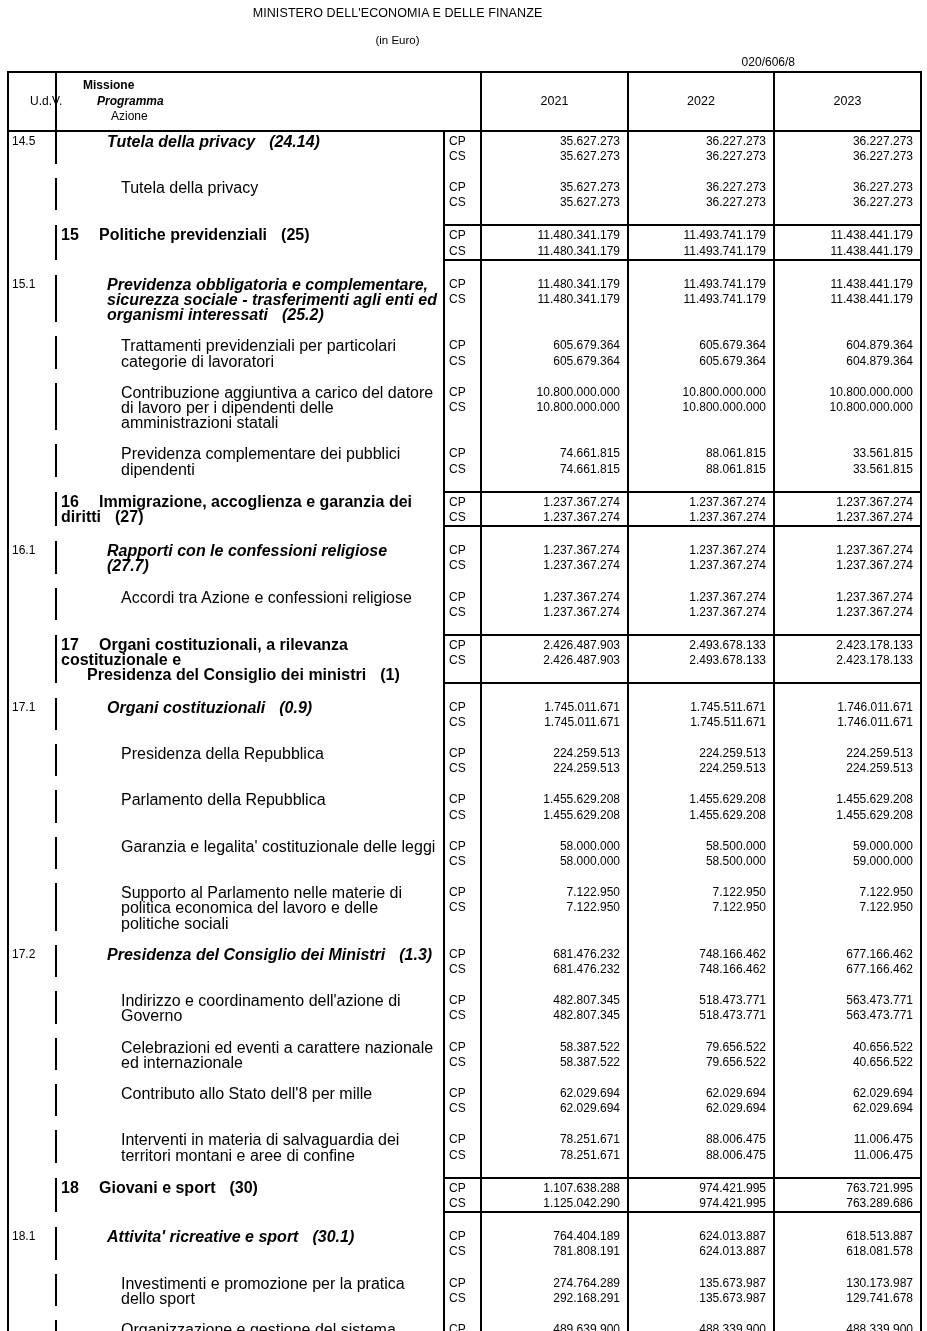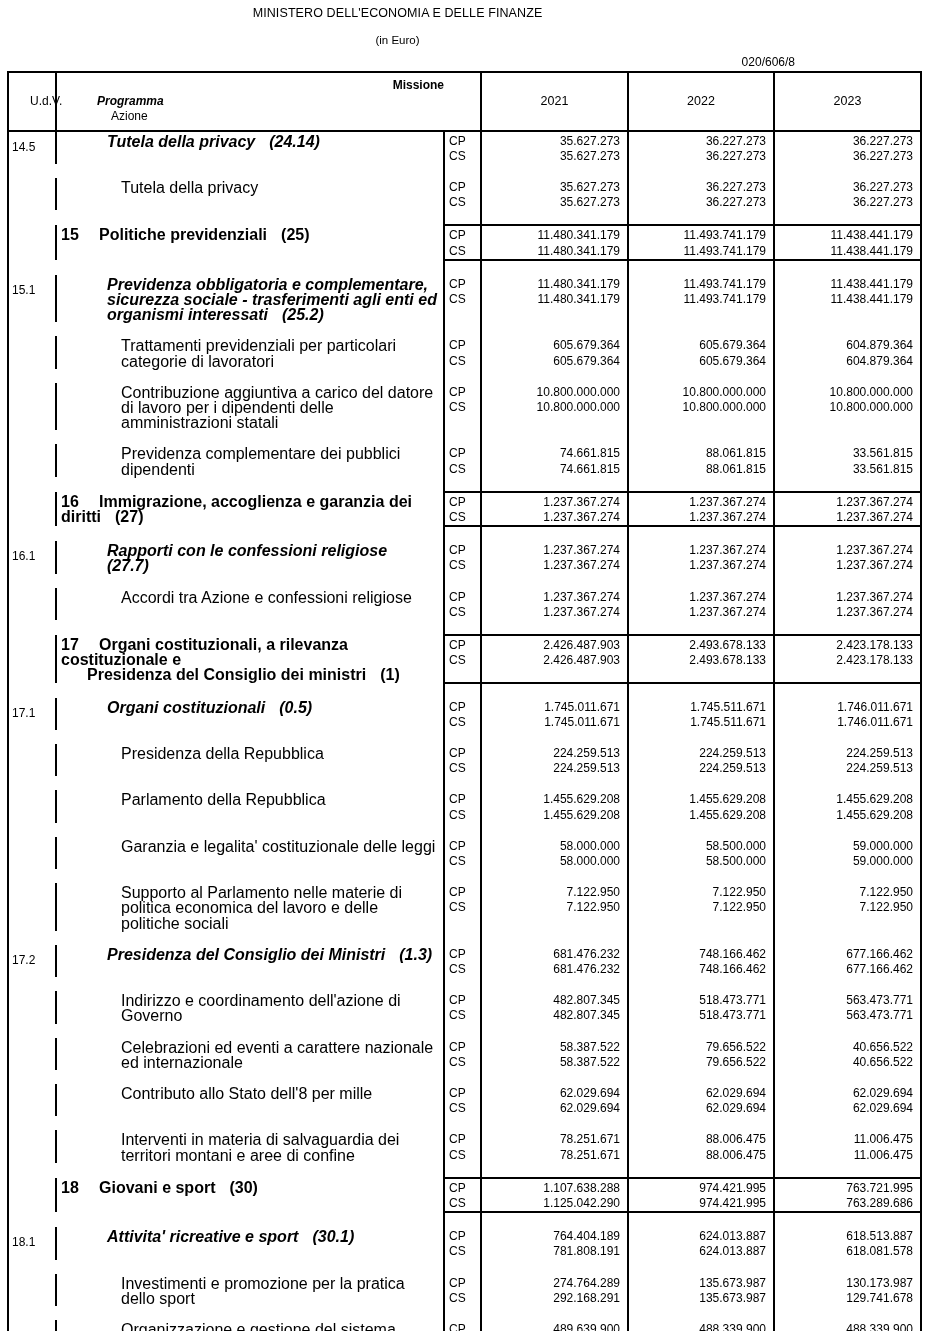--- a/index.html
+++ b/index.html
@@ -80,33 +80,33 @@
     vertical-align: middle;
   }
   th.h-spacer { border-right: 2px solid #000; }
   th.h-year {
     border-left: 2px solid #000;
     font-size: 12.5px;
     text-align: center;
     vertical-align: middle;
   }
   .hdr-stack { line-height: 15.5px; }
-  .hdr-missione  { font-weight: bold; font-size: 12px; padding-left: 0px; text-align: right; }
+  .hdr-missione  { font-weight: bold; font-size: 12px; padding-left: 0px; }
   .hdr-programma { font-weight: bold; font-style: italic; font-size: 12px; padding-left: 14px; }
   .hdr-azione    { font-size: 12px; padding-left: 28px; }
 
   
   tbody td { padding: 0; vertical-align: top; }
 
   td.udv {
     border-right: 2px solid #000;
     font-size: 12px;
     text-align: left;
     padding-left: 3px;
-    padding-top: 8px;
+    padding-top: 2px;
     white-space: nowrap;
   }
   td.desc {
     font-size: 16px;
     padding-top: 2px;
     padding-right: 2px;
     line-height: 15.2px;
   }
   td.tipo {
     border-right: 2px solid #000;
@@ -530,21 +530,21 @@
           <td></td>
           <td></td>
           <td class="tipo"></td>
           <td class="val y1"></td>
           <td class="val y2"></td>
           <td class="val y3"></td>
         </tr>
         <tr>
           <td class="udv">17.1</td>
           <td class="desc">
-            <span class="t-programma">Organi costituzionali<span class="sp"></span><span class="code">(0.5)</span></span>
+            <span class="t-programma">Organi costituzionali<span class="sp"></span><span class="code">(0.9)</span></span>
           </td>
           <td class="tipo">
             <div>CP</div>
             <div>CS</div>
           </td>
           <td class="val y1">
             <div>1.745.011.671</div>
             <div>1.745.011.671</div>
           </td>
           <td class="val y2">

